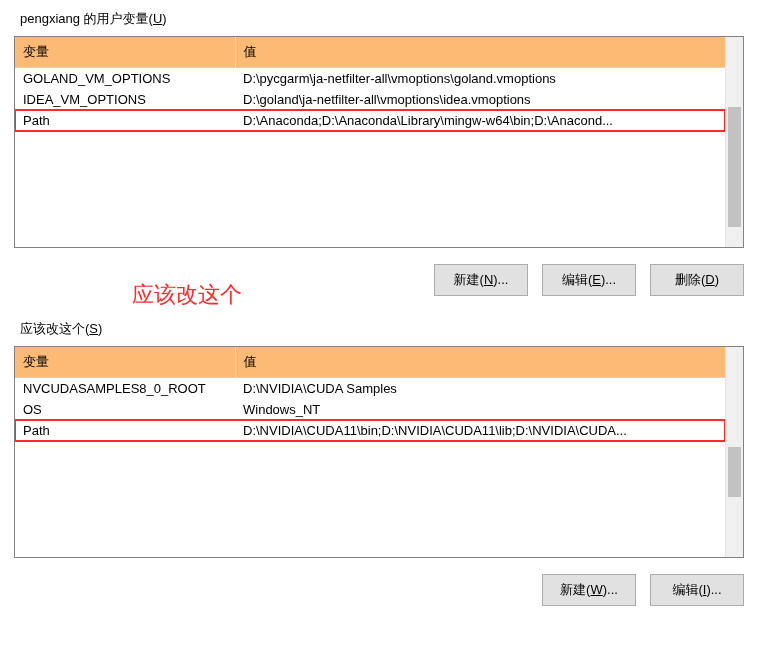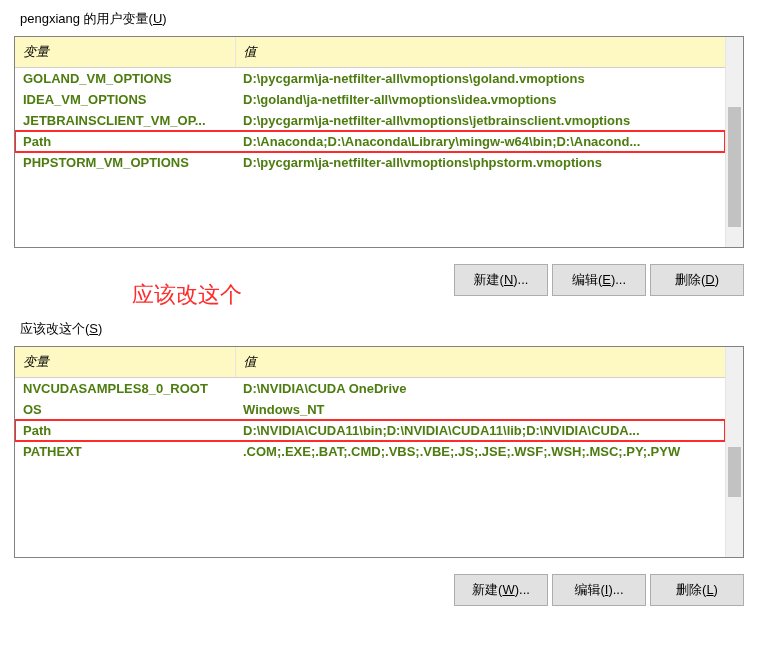--- a/index.html
+++ b/index.html
@@ -35,33 +35,31 @@
     width: 100%;
     border-collapse: collapse;
     table-layout: fixed;
   }
   .list-table col.c1 { width: 220px; }
   .list-table th {
     text-align: left;
     font-weight: normal;
     padding: 6px 8px 6px 8px;
     border-bottom: 1px solid #d0d0d0;
-    background: #fef9c3;
-    font-size: 13px;
-    font-style: italic;
+    background: #fdba74;
+    font-size: 13px;
   }
   .list-table th.first { border-right: 1px solid #e5e5e5; }
   .list-table td {
     padding: 3px 8px 3px 8px;
     white-space: nowrap;
     overflow: hidden;
     text-overflow: ellipsis;
     font-size: 13px;
-    color: #4d7c0f;
-    font-weight: bold;
+    color: #000000;
   }
   tr.highlight {
     outline: 2px solid #ff2a2a;
     outline-offset: -1px;
   }
   .scrollbar {
     width: 18px;
     background: #f0f0f0;
     border-left: 1px solid #e5e5e5;
     position: relative;
@@ -69,21 +67,21 @@
   }
   .scroll-thumb {
     position: absolute;
     left: 2px; right: 2px;
     background: #c2c2c2;
     border-radius: 0;
   }
   .btn-row {
     display: flex;
     justify-content: flex-end;
-    gap: 4px;
+    gap: 14px;
     padding: 16px 0 10px 0;
   }
   .btn {
     min-width: 94px;
     padding: 6px 14px;
     background: #e1e1e1;
     border: 1px solid #adadad;
     font-family: inherit;
     font-size: 13px;
     color: #000;
@@ -127,31 +125,23 @@
           </thead>
           <tbody id="user-rows">
               <tr>
                 <td>GOLAND_VM_OPTIONS</td>
                 <td>D:\pycgarm\ja-netfilter-all\vmoptions\goland.vmoptions</td>
               </tr>
               <tr>
                 <td>IDEA_VM_OPTIONS</td>
                 <td>D:\goland\ja-netfilter-all\vmoptions\idea.vmoptions</td>
               </tr>
-              <tr>
-                <td>JETBRAINSCLIENT_VM_OP...</td>
-                <td>D:\pycgarm\ja-netfilter-all\vmoptions\jetbrainsclient.vmoptions</td>
-              </tr>
               <tr class="highlight">
                 <td>Path</td>
                 <td>D:\Anaconda;D:\Anaconda\Library\mingw-w64\bin;D:\Anacond...</td>
-              </tr>
-              <tr>
-                <td>PHPSTORM_VM_OPTIONS</td>
-                <td>D:\pycgarm\ja-netfilter-all\vmoptions\phpstorm.vmoptions</td>
               </tr>
             </tbody>
         </table>
       </div>
       <div class="scrollbar">
         <div class="scroll-thumb" id="user-thumb" style="top: 70px; height: 120px;"></div>
       </div>
     </div>
 
     <div class="btn-row">
@@ -181,50 +171,43 @@
             </colgroup>
           <thead>
             <tr>
               <th class="first">变量</th>
               <th>值</th>
             </tr>
           </thead>
           <tbody id="sys-rows">
               <tr>
                 <td>NVCUDASAMPLES8_0_ROOT</td>
-                <td>D:\NVIDIA\CUDA OneDrive</td>
+                <td>D:\NVIDIA\CUDA Samples</td>
               </tr>
               <tr>
                 <td>OS</td>
                 <td>Windows_NT</td>
               </tr>
               <tr class="highlight">
                 <td>Path</td>
                 <td>D:\NVIDIA\CUDA11\bin;D:\NVIDIA\CUDA11\lib;D:\NVIDIA\CUDA...</td>
               </tr>
-              <tr>
-                <td>PATHEXT</td>
-                <td>.COM;.EXE;.BAT;.CMD;.VBS;.VBE;.JS;.JSE;.WSF;.WSH;.MSC;.PY;.PYW</td>
-              </tr>
             </tbody>
         </table>
       </div>
       <div class="scrollbar">
         <div class="scroll-thumb" id="sys-thumb" style="top: 100px; height: 50px;"></div>
       </div>
     </div>
 
     <div class="btn-row">
       <button class="btn">
         <span>新建(</span><span class="accel">W</span><span>)...</span>
       </button>
       <button class="btn">
         <span>编辑(</span><span class="accel">I</span><span>)...</span>
       </button>
-      <button class="btn">
-        <span>删除(</span><span class="accel">L</span><span>)</span>
-      </button>
     </div>
   </div>
 
   <div class="callout">应该改这个</div>
 
 </div>
 
 </body></html>

